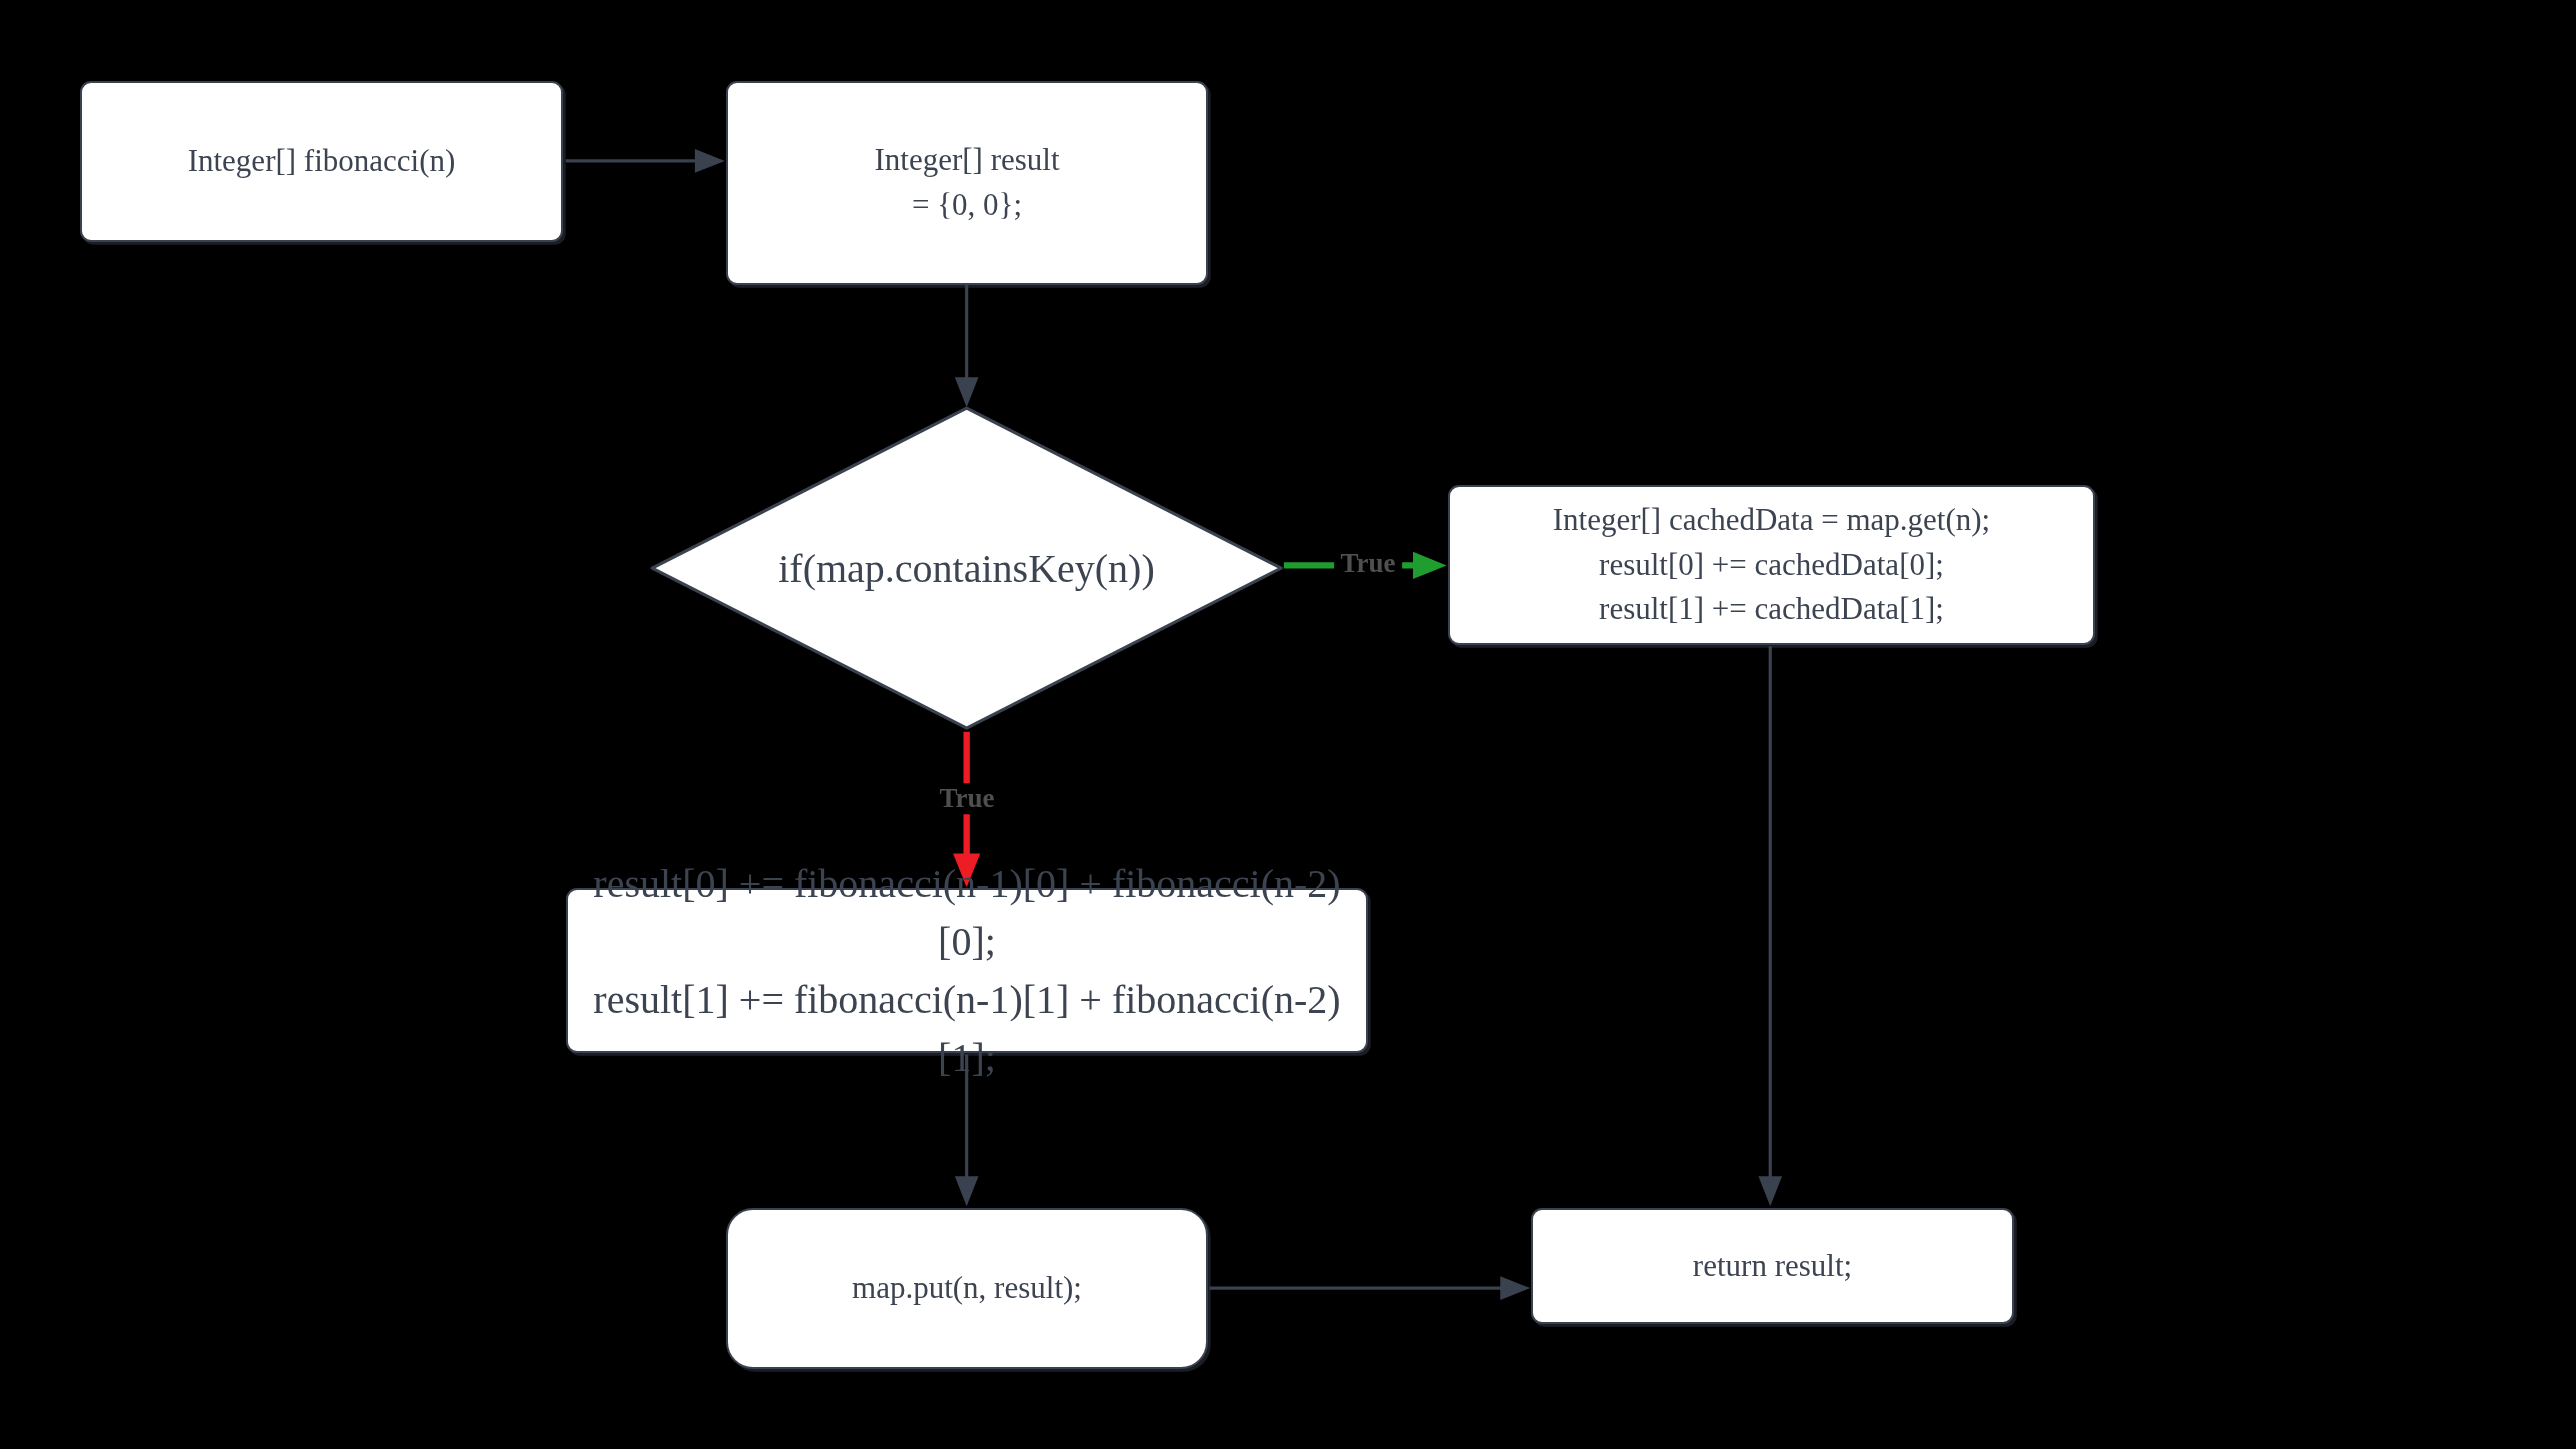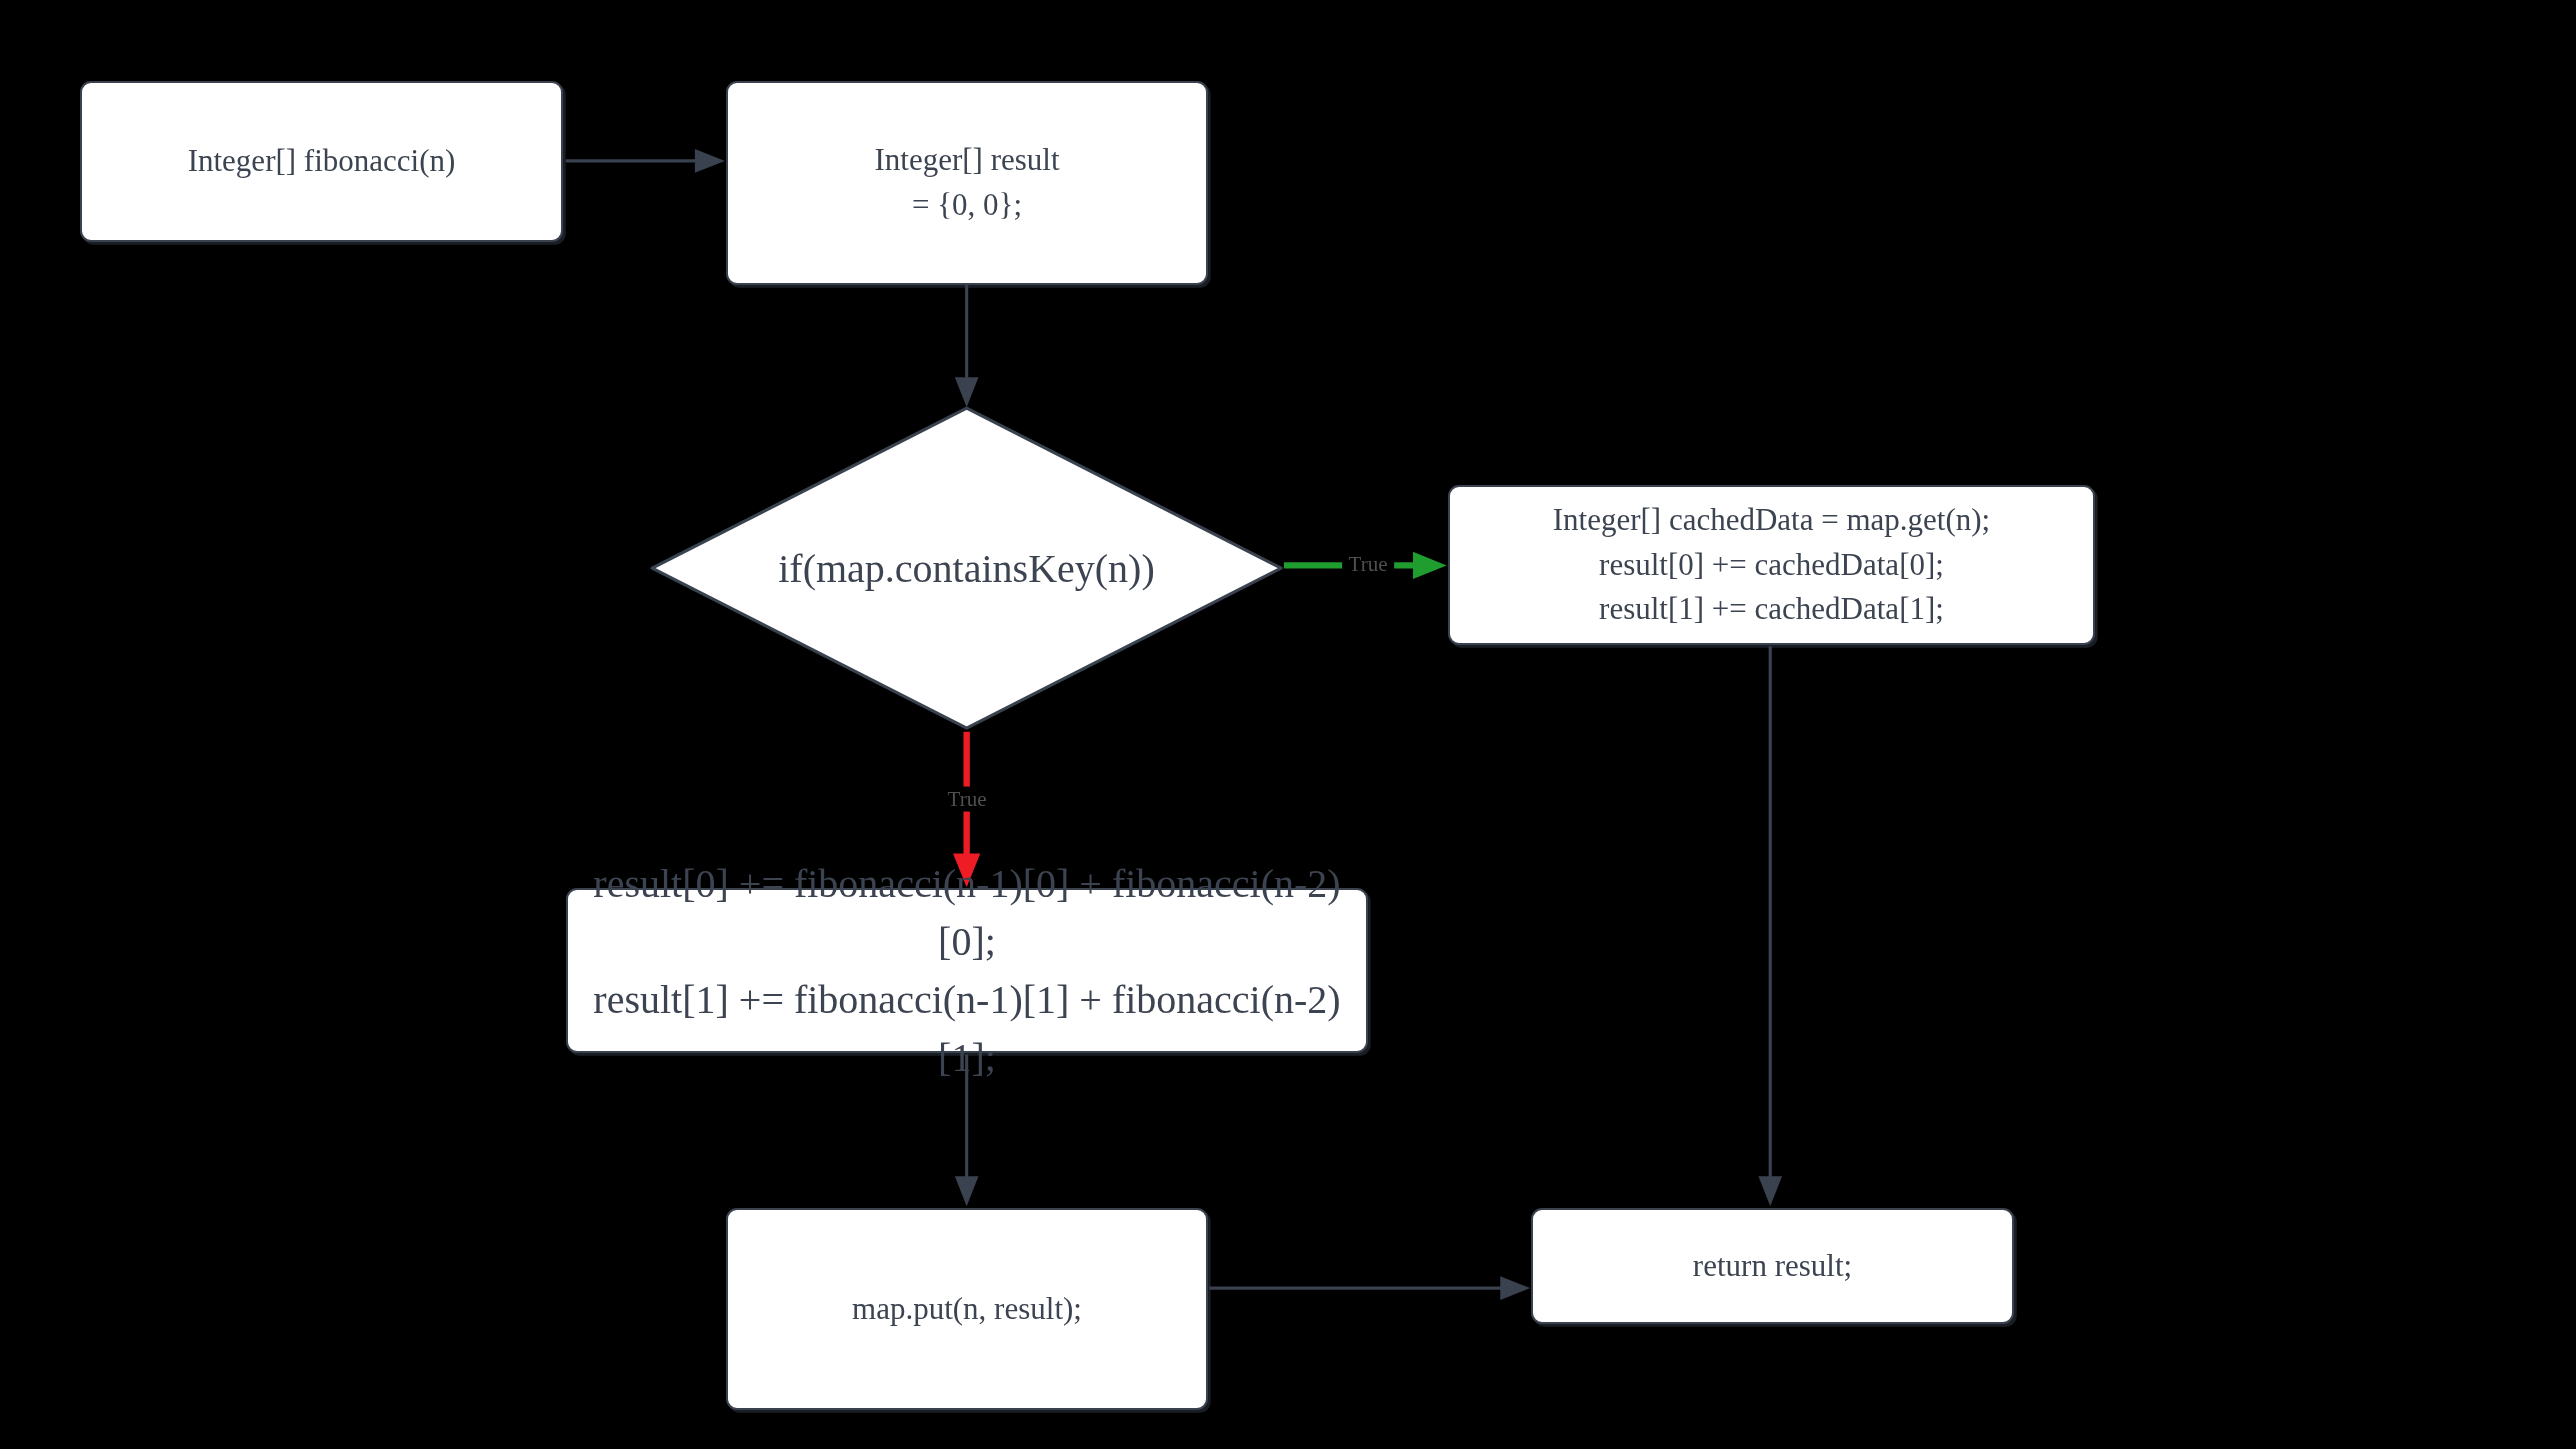--- a/index.html
+++ b/index.html
@@ -50,22 +50,22 @@
     position:absolute;left:651px;top:406px;width:631px;height:324px;
     display:flex;align-items:center;justify-content:center;
     pointer-events:none;
   }
   .diamond-text{color:var(--node-text);font-size:40px;}
   .branch-label{
     position:absolute;
     transform:translate(-50%,-50%);
     background:var(--background);
     color:var(--edge-label);
-    font-weight:normal;
-    font-size:21px;
+    font-weight:bold;
+    font-size:27px;
     padding:0.9px 6.4px;
     line-height:1.1;
   }
 </style>
 </head>
 <body>
 
 <div class="canvas">
 
   <svg class="edges-layer" width="2576" height="1449" viewBox="0 0 2833 1594">
@@ -111,21 +111,21 @@
     <div class="node-text">Integer[] cachedData = map.get(n);
 result[0] += cachedData[0];
 result[1] += cachedData[1];</div>
   </div>
 
   <div class="node" style="left:566px;top:888px;width:802px;height:165px;">
     <div class="node-text small">result[0] += fibonacci(n-1)[0] + fibonacci(n-2)[0];
 result[1] += fibonacci(n-1)[1] + fibonacci(n-2)[1];</div>
   </div>
 
-  <div class="node" style="left:726px;top:1208px;width:482px;height:202px;">
+  <div class="node" style="left:726px;top:1208px;width:482px;height:161px;border-radius:27px;">
     <div class="node-text">map.put(n, result);</div>
   </div>
 
   <div class="node" style="left:1531px;top:1208px;width:483px;height:116px;">
     <div class="node-text">return result;</div>
   </div>
 
   <div class="branch-label" style="left:1368px;top:564px;">True</div>
   <div class="branch-label" style="left:967px;top:799px;">True</div>
 

